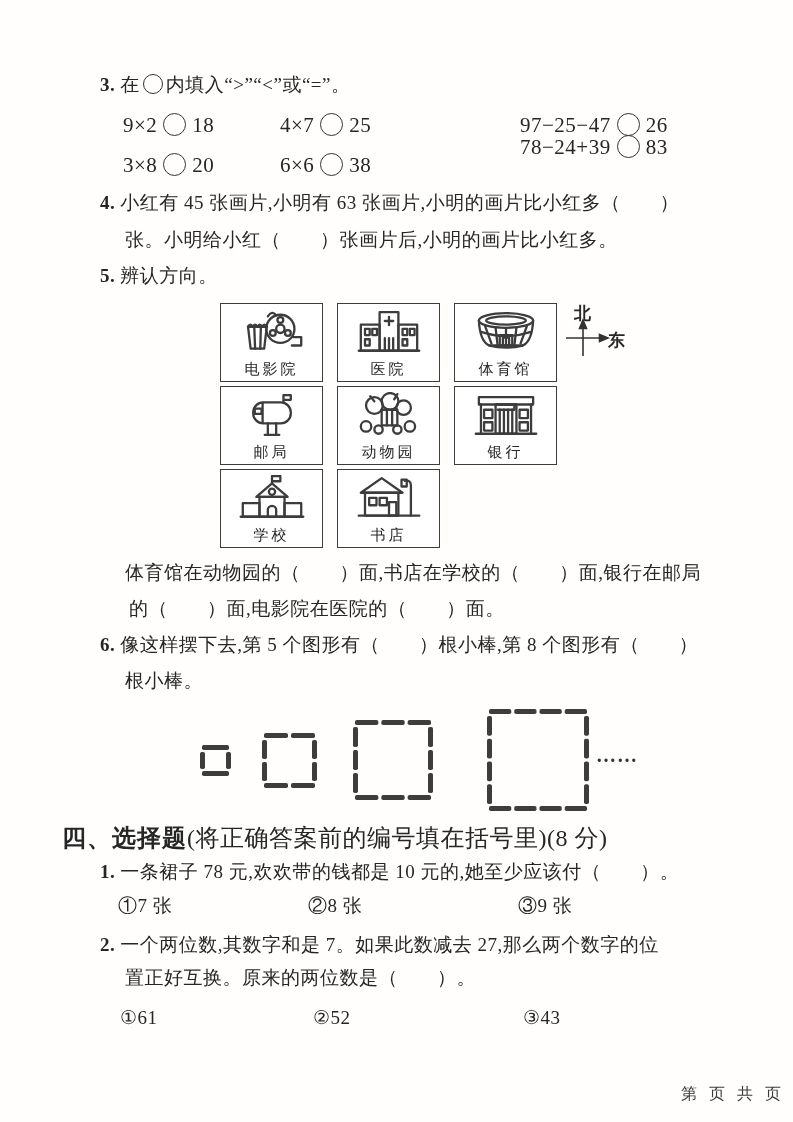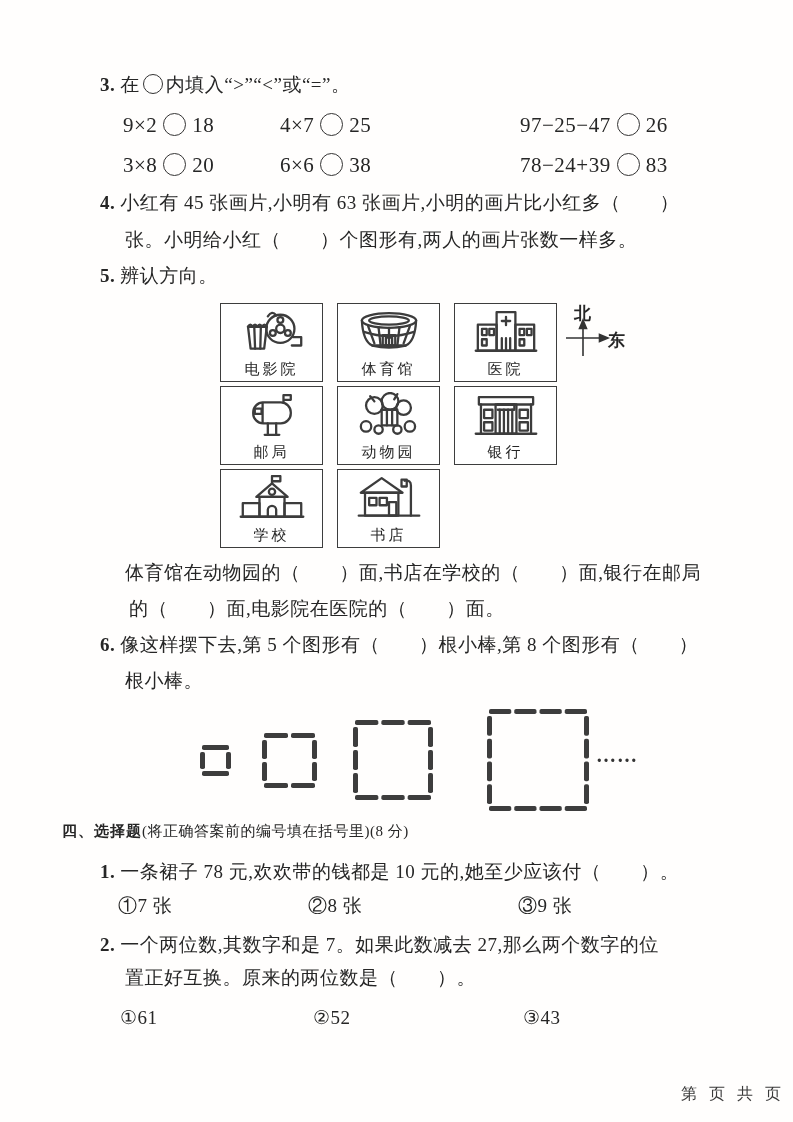--- a/index.html
+++ b/index.html
@@ -21,47 +21,47 @@
   .cicon{flex:1;display:flex;align-items:center;justify-content:center;width:100%;overflow:hidden;}
   .cicon svg{stroke:#3c3c3c;fill:none;stroke-width:2.2;stroke-linecap:round;stroke-linejoin:round;}
   .clabel{font-size:15px;letter-spacing:3px;line-height:1;padding-bottom:4px;}
   .compass{position:absolute;left:562px;top:300px;width:72px;height:64px;}
   .compass svg{position:absolute;left:0;top:0;stroke:#333;stroke-width:1.6;}
   .compass .cn{position:absolute;font-size:17px;font-weight:bold;}
   .sq{position:absolute;}
   .sq rect{fill:#3d3d3d;}
   .ellipsis{font-size:20px;font-weight:bold;letter-spacing:1px;color:#333;}
   .opt{font-size:19px;letter-spacing:0.5px;}
-  .sec-head{font-size:15px;letter-spacing:0.5px;}
+  .sec-head{font-size:24px;letter-spacing:0.5px;}
   .sec-head b{letter-spacing:1px;}
   .footer{position:absolute;left:0;top:1084px;width:100%;text-align:right;
           font-size:16px;letter-spacing:12px;color:#3a3a3a;
           font-family:"Liberation Sans","DejaVu Sans",sans-serif;}
 </style>
 </head>
 <body>
 
 <div class="page">
 
   <div class="abs line" style="left:100px;top:73px">
     <b class="num">3.</b><span>在</span><span class="circle sm"></span><span>内填入“&gt;”“&lt;”或“=”。</span>
   </div>
 
   <div class="abs cmp" style="left:123px;top:113px"><span>9×2</span><span class="circle"></span><span>18</span></div>
   <div class="abs cmp" style="left:280px;top:113px"><span>4×7</span><span class="circle"></span><span>25</span></div>
   <div class="abs cmp" style="left:520px;top:113px"><span>97−25−47</span><span class="circle"></span><span>26</span></div>
   <div class="abs cmp" style="left:123px;top:153px"><span>3×8</span><span class="circle"></span><span>20</span></div>
   <div class="abs cmp" style="left:280px;top:153px"><span>6×6</span><span class="circle"></span><span>38</span></div>
-  <div class="abs cmp" style="left:520px;top:153px"><span>78−24+39</span><span class="circle"></span><span>83</span></div>
+  <div class="abs cmp" style="left:520px;top:135px"><span>78−24+39</span><span class="circle"></span><span>83</span></div>
 
   <div class="abs line" style="left:100px;top:191px">
     <b class="num">4.</b><span>小红有 45 张画片,小明有 63 张画片,小明的画片比小红多（　　）</span>
   </div>
   <div class="abs line" style="left:125px;top:228px">
-    <span>张。小明给小红（　　）个图形有,两人的画片张数一样多。</span>
+    <span>张。小明给小红（　　）张画片后,小明的画片比小红多。</span>
   </div>
 
   <div class="abs line" style="left:100px;top:264px">
     <b class="num">5.</b><span>辨认方向。</span>
   </div>
 
   <div class="map-grid">
     <div class="cell">
       <div class="cicon">
           <svg width="78" height="48" viewBox="0 0 64 46">
@@ -71,54 +71,54 @@
             <circle cx="32.8" cy="23" r="2.8"></circle>
             <circle cx="47.2" cy="23" r="2.8"></circle>
             <path d="M52,27 h8 v8 h-9"></path>
             <path d="M9,17 L27,17 L24.5,38 L11.5,38 Z"></path>
             <path d="M15,17 L15.8,38 M21.3,17 L20.8,38"></path>
             <path d="M9,17 q2.2,-4 4.5,0 q2.2,-4 4.5,0 q2.2,-4 4.5,0 q2.2,-4 4.5,0"></path>
             <path d="M28,7 q4,-6 8,-1"></path>
           </svg>
         </div>
       <div class="clabel">电影院</div>
-    </div>
-    <div class="cell">
-      <div class="cicon">
-          <svg width="78" height="48" viewBox="0 0 64 46">
-            <ellipse cx="32" cy="11" rx="26" ry="7"></ellipse>
-            <ellipse cx="32" cy="11" rx="19" ry="4"></ellipse>
-            <path d="M6,11 Q7,31 16,35 L48,35 Q57,31 58,11"></path>
-            <path d="M16,35 Q32,39 48,35"></path>
-            <path d="M12,16.5 L18,33 M22,17.8 L24,35 M32,18 L32,36 M42,17.8 L40,35 M52,16.5 L46,33"></path>
-            <path d="M8,22 Q32,30 56,22"></path>
-            <rect x="26" y="25" width="12" height="10"></rect>
-            <rect x="29" y="27.5" width="6" height="7.5"></rect>
-          </svg>
-        </div>
-      <div class="clabel">体育馆</div>
     </div>
     <div class="cell">
       <div class="cicon">
           <svg width="78" height="48" viewBox="0 0 64 46">
             <rect x="23" y="3" width="18" height="37"></rect>
             <path d="M32,7.5 v8 M28,11.5 h8"></path>
             <rect x="5" y="15" width="18" height="25"></rect>
             <rect x="41" y="15" width="18" height="25"></rect>
             <rect x="9" y="19" width="4.5" height="6"></rect>
             <rect x="16" y="19" width="4.5" height="6"></rect>
             <rect x="45" y="19" width="4.5" height="6"></rect>
             <rect x="52" y="19" width="4.5" height="6"></rect>
             <rect x="9" y="29" width="4.5" height="6"></rect>
             <rect x="45" y="29" width="4.5" height="6"></rect>
             <path d="M28,28 v12 M32,28 v12 M36,28 v12"></path>
             <path d="M3,40 h58"></path>
           </svg>
         </div>
       <div class="clabel">医院</div>
+    </div>
+    <div class="cell">
+      <div class="cicon">
+          <svg width="78" height="48" viewBox="0 0 64 46">
+            <ellipse cx="32" cy="11" rx="26" ry="7"></ellipse>
+            <ellipse cx="32" cy="11" rx="19" ry="4"></ellipse>
+            <path d="M6,11 Q7,31 16,35 L48,35 Q57,31 58,11"></path>
+            <path d="M16,35 Q32,39 48,35"></path>
+            <path d="M12,16.5 L18,33 M22,17.8 L24,35 M32,18 L32,36 M42,17.8 L40,35 M52,16.5 L46,33"></path>
+            <path d="M8,22 Q32,30 56,22"></path>
+            <rect x="26" y="25" width="12" height="10"></rect>
+            <rect x="29" y="27.5" width="6" height="7.5"></rect>
+          </svg>
+        </div>
+      <div class="clabel">体育馆</div>
     </div>
     <div class="cell">
       <div class="cicon">
           <svg width="78" height="48" viewBox="0 0 64 46">
             <rect x="14" y="10" width="36" height="20" rx="9.5"></rect>
             <path d="M23,10.5 v19"></path>
             <rect x="15.5" y="16" width="6.5" height="5"></rect>
             <path d="M43,10 v-7 h7 v4.5 h-7"></path>
             <path d="M28,30 v11 M36,30 v11 M25,41 h14"></path>
           </svg>

